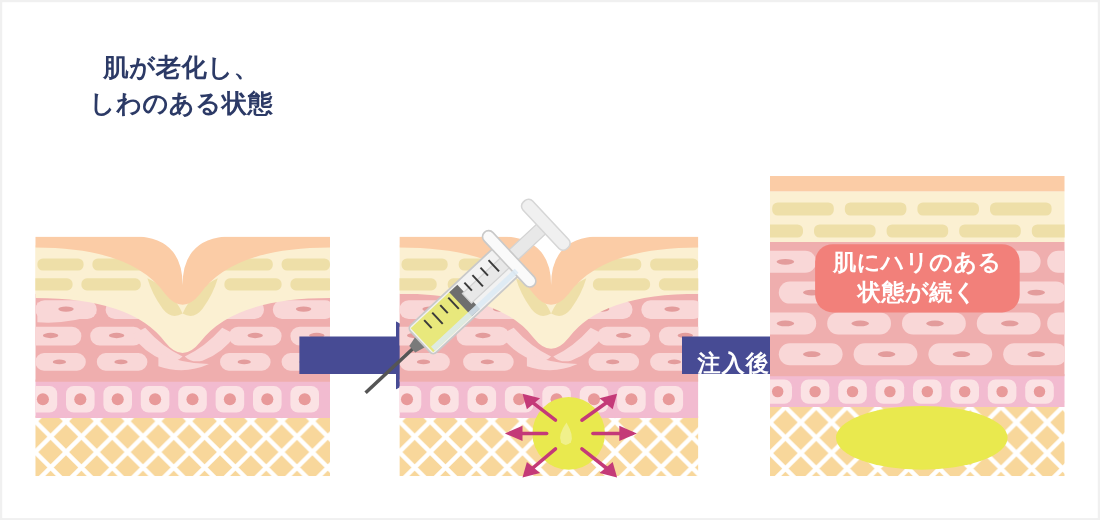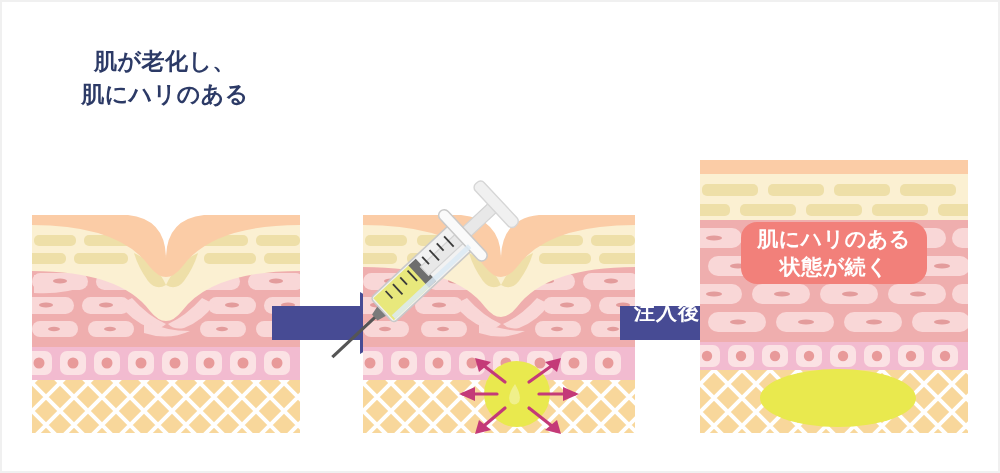--- a/index.html
+++ b/index.html
@@ -46,21 +46,21 @@
 
 <div id="stage">
 
   <div class="border-top"></div>
   <div class="border-bottom"></div>
   <div class="border-left"></div>
   <div class="border-right"></div>
 
   <div class="panel" style="left:0;width:330px;">
     <div class="heading h1" style="top:45px;">肌が老化し、
-肌にハリのある</div>
+しわのある状態</div>
 
     <div class="skin" style="left:32px;top:215px;width:268px;height:218px;">
       <svg width="268" height="218" viewBox="0 0 268 218" xmlns="http://www.w3.org/2000/svg">
         <defs>
           <clipPath id="clipA">
               <rect x="0" y="0" width="268" height="218"></rect>
             </clipPath>
           <pattern id="meshA" width="28" height="28" patternUnits="userSpaceOnUse">
             <rect width="28" height="28" fill="#F8D79B"></rect>
             <path d="M0,0 L28,28 M28,0 L0,28" stroke="#FFFFFF" stroke-width="4"></path>
@@ -314,21 +314,21 @@
           <rect x="135" y="62" width="5" height="104" fill="#DCEAF4" opacity="0.85"></rect>
         </g>
       </svg>
     </div>
   </div>
 
   <div class="arrow-wrap" style="left:620px;top:292px;width:148px;height:62px;">
     <svg width="148" height="62" viewBox="0 0 148 62" xmlns="http://www.w3.org/2000/svg">
       <path d="M0,14 L94,14 L94,0 L148,31 L94,62 L94,48 L0,48 Z" fill="#474B94"></path>
     </svg>
-    <div class="arrow-label" style="left:14px;top:6px;">注入後</div>
+    <div class="arrow-label" style="left:14px;top:24px;">注入後</div>
   </div>
 
   <div class="panel" style="left:668px;width:332px;">
 
     <div class="skin" style="left:32px;top:160px;width:268px;height:273px;">
       <svg width="268" height="273" viewBox="0 0 268 273" xmlns="http://www.w3.org/2000/svg">
         <defs>
           <clipPath id="clipC">
               <rect x="0" y="0" width="268" height="273"></rect>
             </clipPath>

